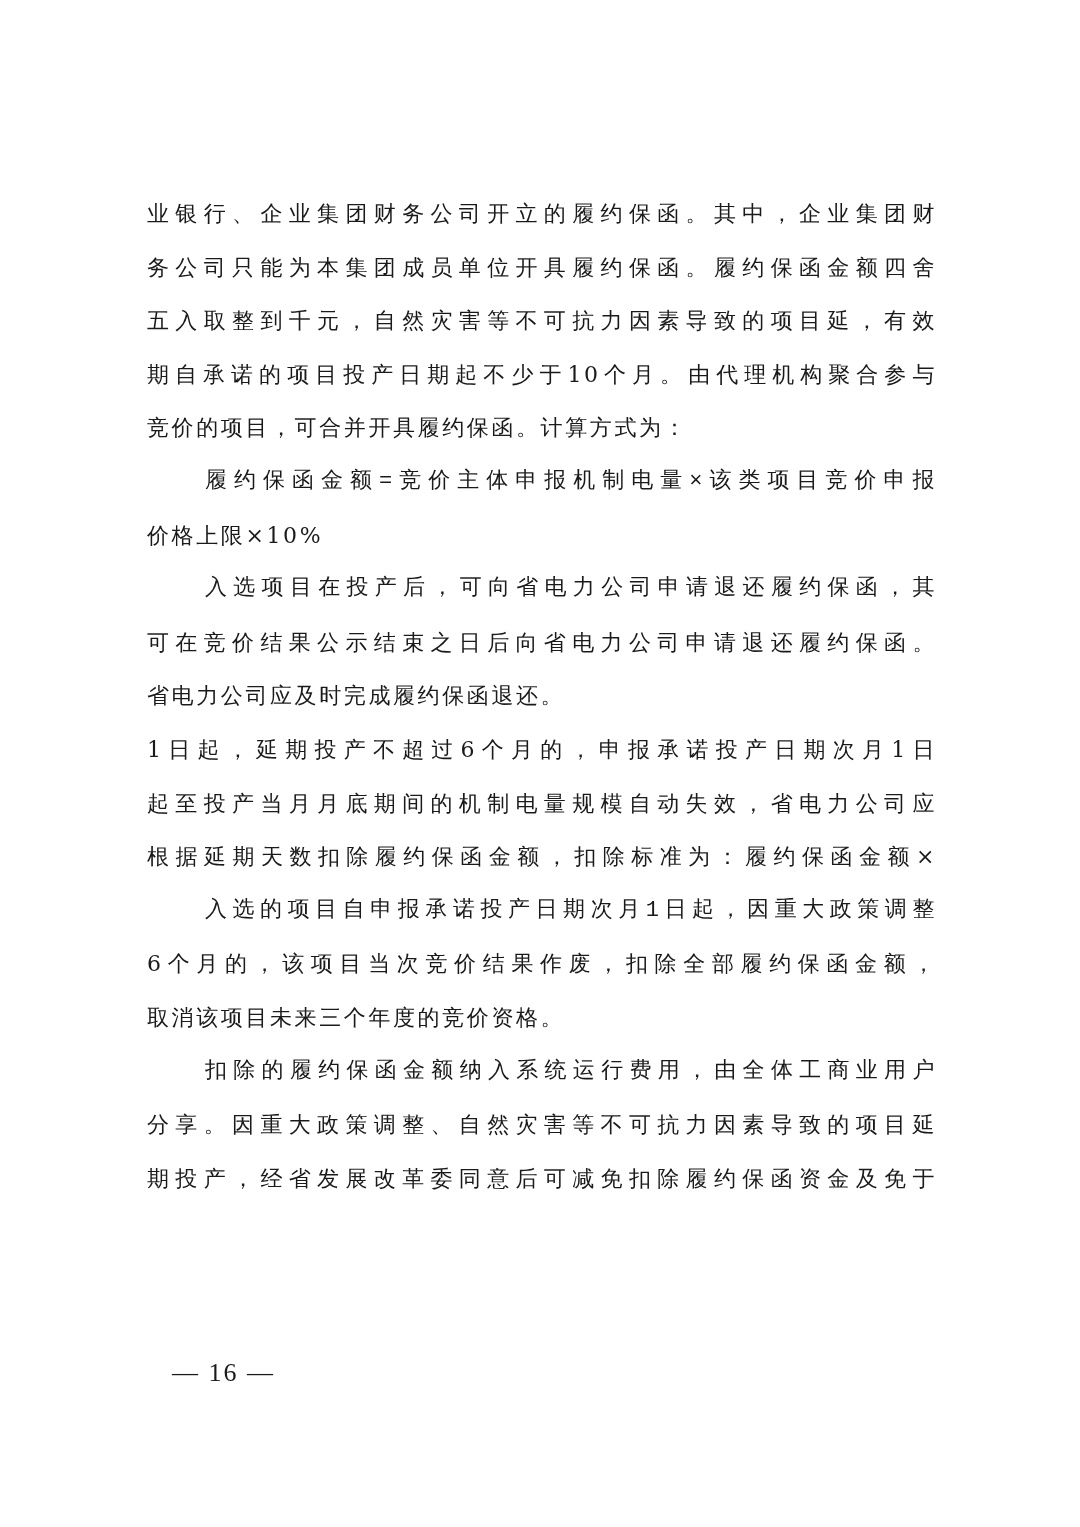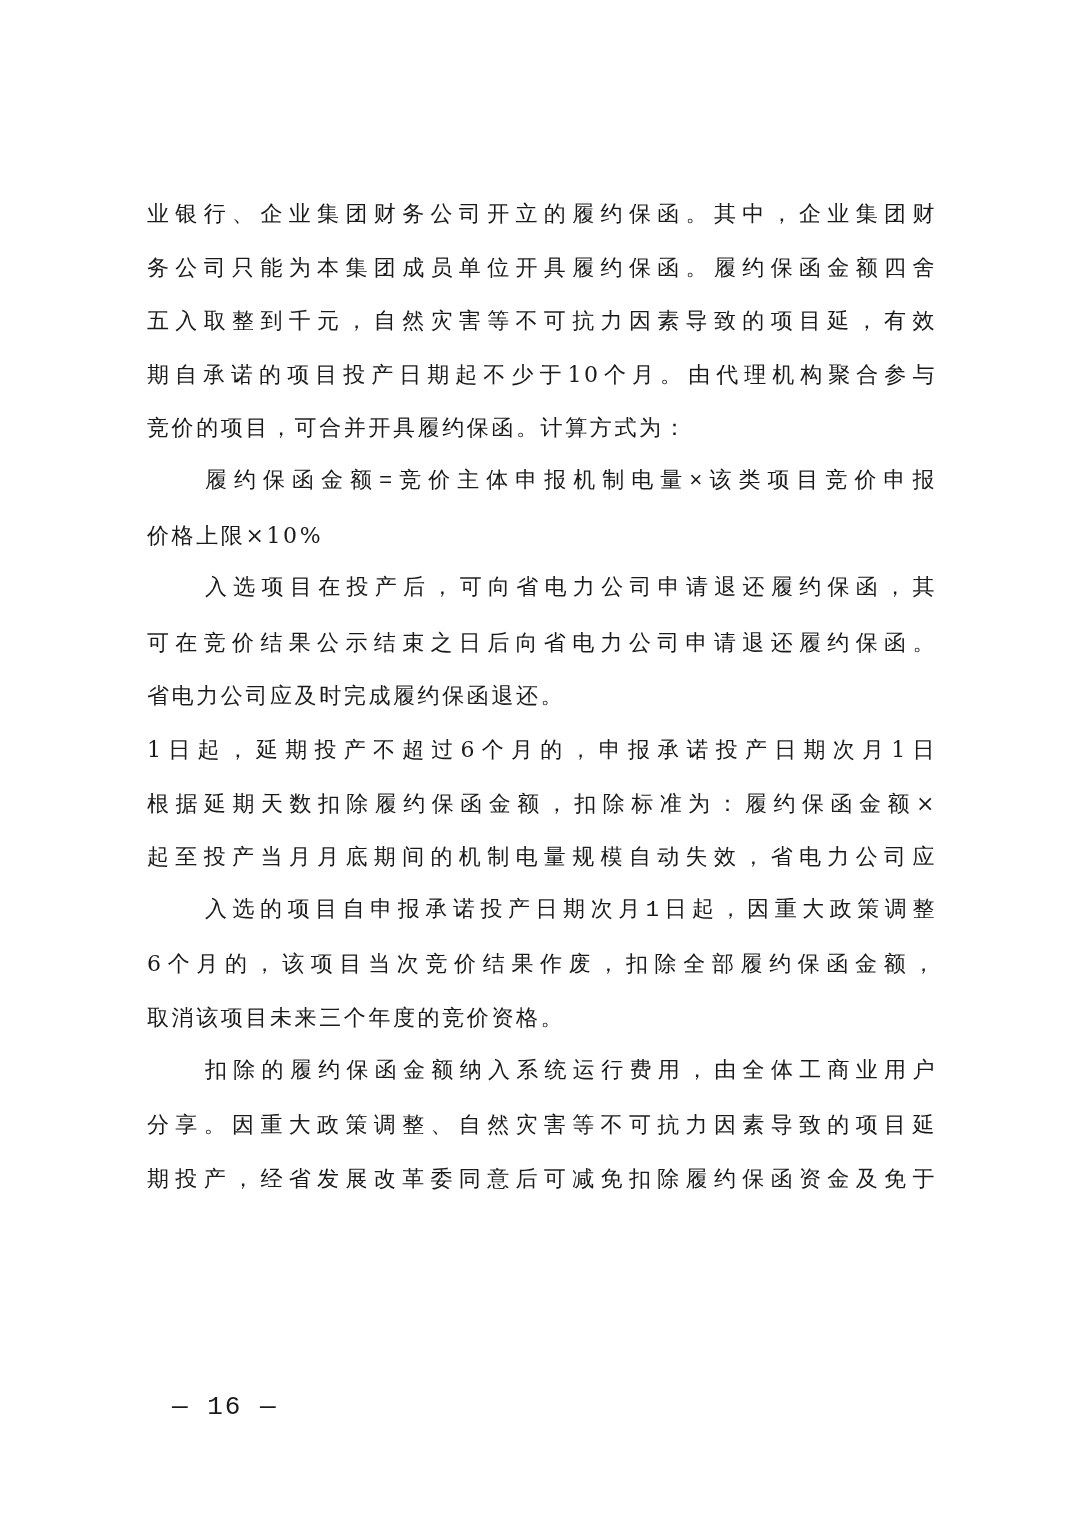--- a/index.html
+++ b/index.html
@@ -46,22 +46,21 @@
     }
     .heading-inline {
       font-weight: bold;
     }
     .page-number {
       position: absolute;
       left: 172px;
       top: 1358px;
       font-size: 26px;
       letter-spacing: 2px;
-      font-family: Liberation Mono, monospace;
-      margin-top: 34px;
+      font-family: Liberation Serif, serif;
     }
   </style>
 </head>
 <body>
 
 <div class="page">
   <div class="body-text">
 
     <div>
       <div class="line">业银行、企业集团财务公司开立的履约保函。其中，企业集团财</div>
@@ -77,22 +76,22 @@
     </div>
 
     <div>
       <div class="line indent">入选项目在投产后，可向省电力公司申请退还履约保函，其</div>
       <div class="line">可在竞价结果公示结束之日后向省电力公司申请退还履约保函。</div>
       <div class="line last">省电力公司应及时完成履约保函退还。</div>
     </div>
 
     <div>
       <div class="line">1日起，延期投产不超过6个月的，申报承诺投产日期次月1日</div>
+      <div class="line">起至投产当月月底期间的机制电量规模自动失效，省电力公司应</div>
       <div class="line">根据延期天数扣除履约保函金额，扣除标准为：履约保函金额×</div>
-      <div class="line">起至投产当月月底期间的机制电量规模自动失效，省电力公司应</div>
     </div>
 
     <div>
       <div class="line indent">入选的项目自申报承诺投产日期次月1日起，因重大政策调整</div>
       <div class="line">6个月的，该项目当次竞价结果作废，扣除全部履约保函金额，</div>
       <div class="line last">取消该项目未来三个年度的竞价资格。</div>
     </div>
 
     <div>
       <div class="line indent">扣除的履约保函金额纳入系统运行费用，由全体工商业用户</div>

